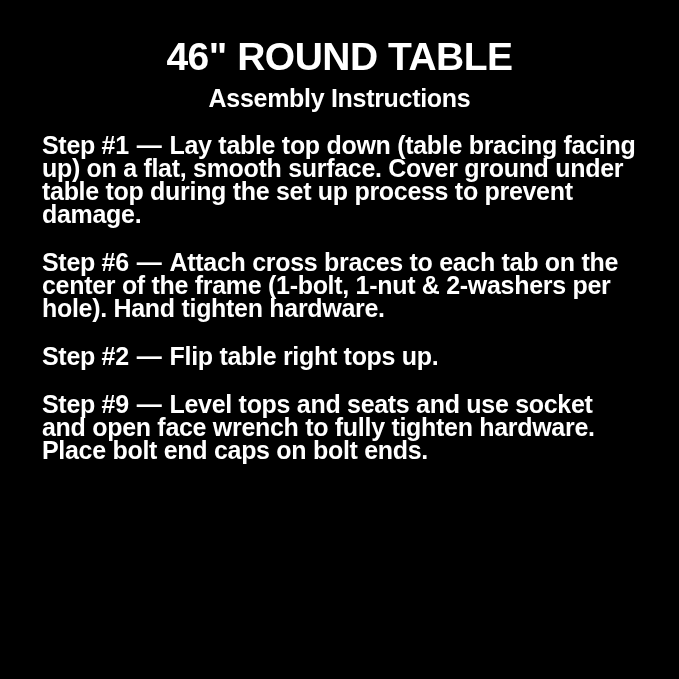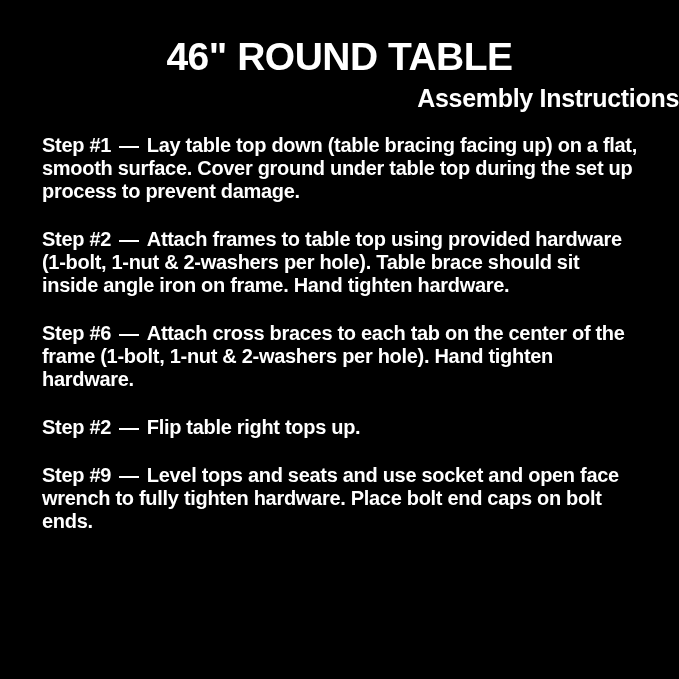--- a/index.html
+++ b/index.html
@@ -30,28 +30,27 @@
     font-weight: 700;
     letter-spacing: -0.5px;
     line-height: 1.1;
   }
   .subtitle {
     margin: 6px 0 0 0;
     font-size: 25px;
     font-weight: 700;
     letter-spacing: -0.3px;
     line-height: 1.1;
-    text-align: right;
   }
   .steps {
     padding: 0 40px 0 42px;
   }
   .step {
     margin: 0 0 25px 0;
-    font-size: 20px;
+    font-size: 25px;
     font-weight: 700;
     line-height: 23px;
     letter-spacing: -0.3px;
     max-width: 600px;
   }
   .step-dash {
     padding: 0 8px 0 8px;
   }
 </style>
 </head>
@@ -61,21 +60,20 @@
 
   <div class="header">
     <h1 class="title">46" ROUND TABLE</h1>
     <h2 class="subtitle">Assembly Instructions</h2>
   </div>
 
   <div class="steps">
 
     <p class="step"><span class="step-label">Step #1</span><span class="step-dash">—</span><span class="step-text">Lay table top down (table bracing facing up) on a flat, smooth surface. Cover ground under table top during the set up process to prevent damage.</span></p>
 
-    <p class="step"><span class="step-label">Step #2</span><span class="step-dash">—</span><span class="step-text">Attach frames to table top using provided hardware (1-bolt, 1-nut &amp; 2-washers per hole). Table brace should sit inside angle iron on frame. Hand tighten hardware.</span></p>
 
 
     <p class="step"><span class="step-label">Step #6</span><span class="step-dash">—</span><span class="step-text">Attach cross braces to each tab on the center of the frame (1-bolt, 1-nut &amp; 2-washers per hole). Hand tighten hardware.</span></p>
 
     <p class="step"><span class="step-label">Step #2</span><span class="step-dash">—</span><span class="step-text">Flip table right tops up.</span></p>
 
     <p class="step"><span class="step-label">Step #9</span><span class="step-dash">—</span><span class="step-text">Level tops and seats and use socket and open face wrench to fully tighten hardware. Place bolt end caps on bolt ends.</span></p>
 
   </div>
 

